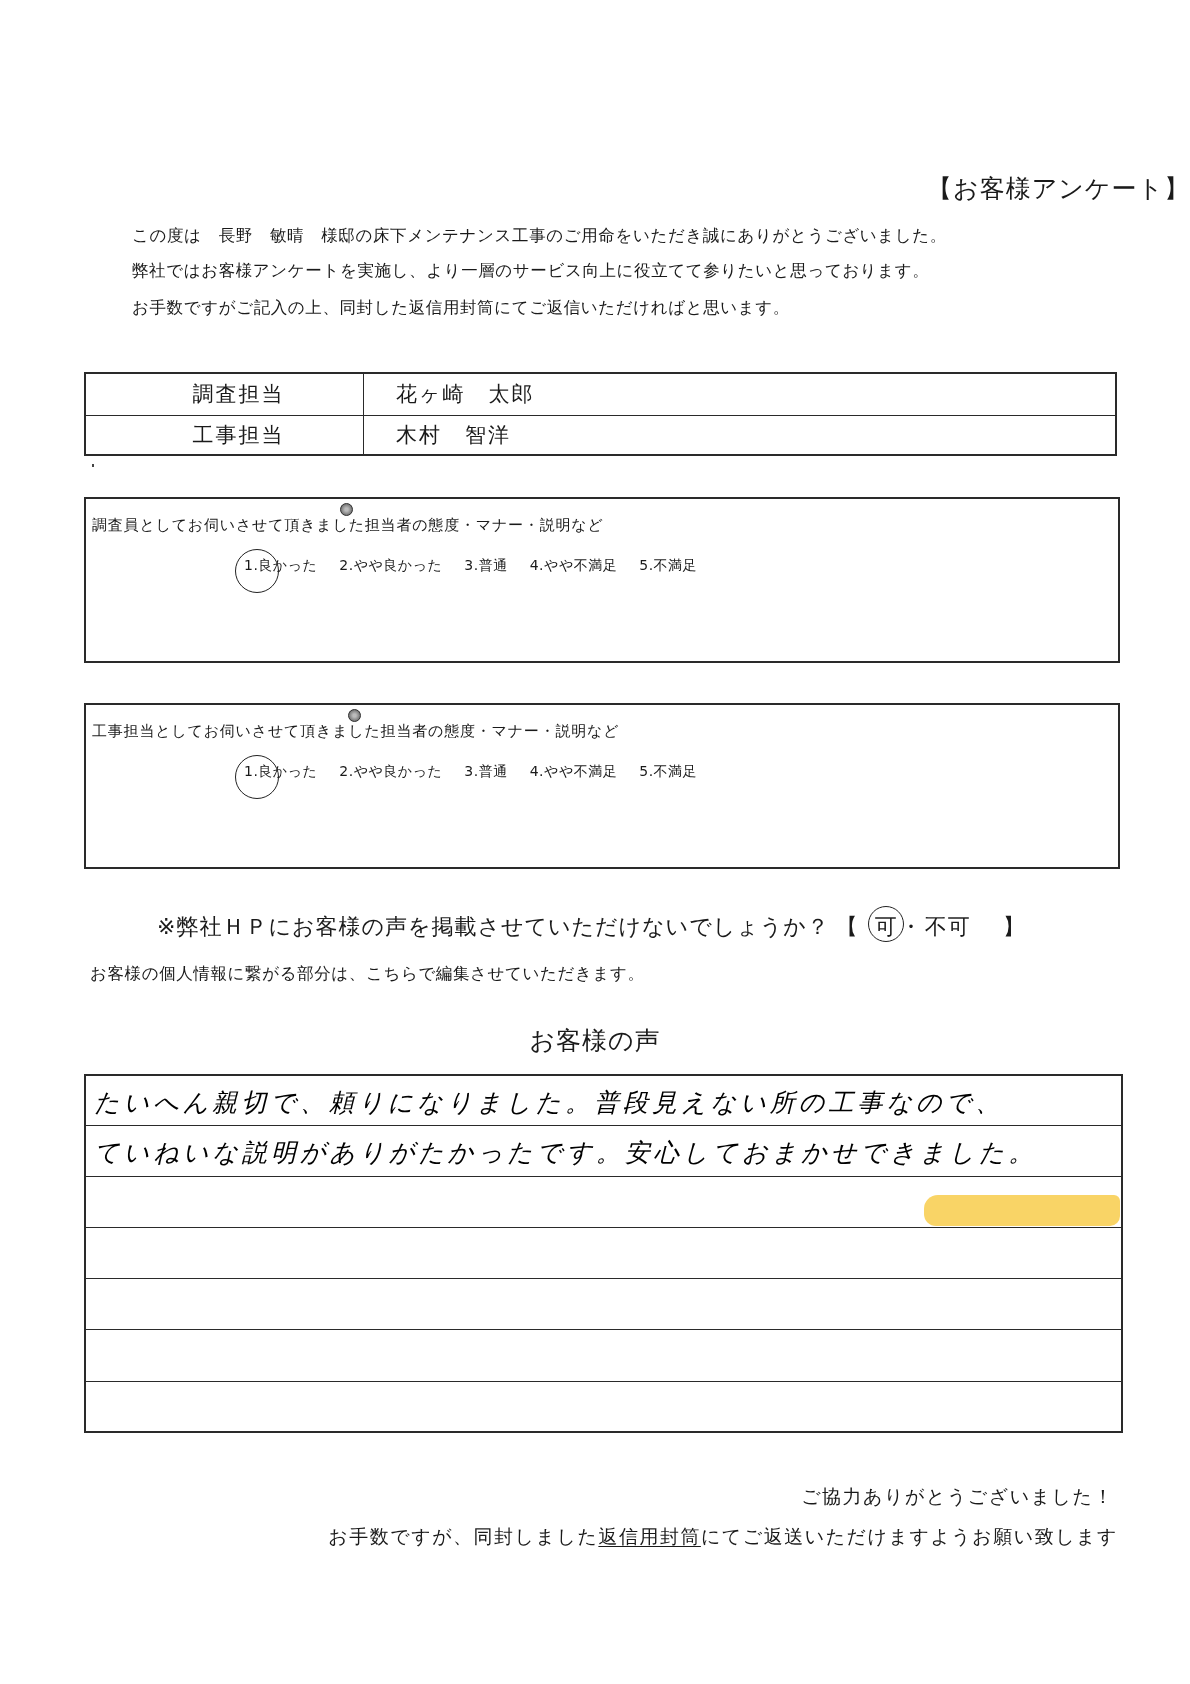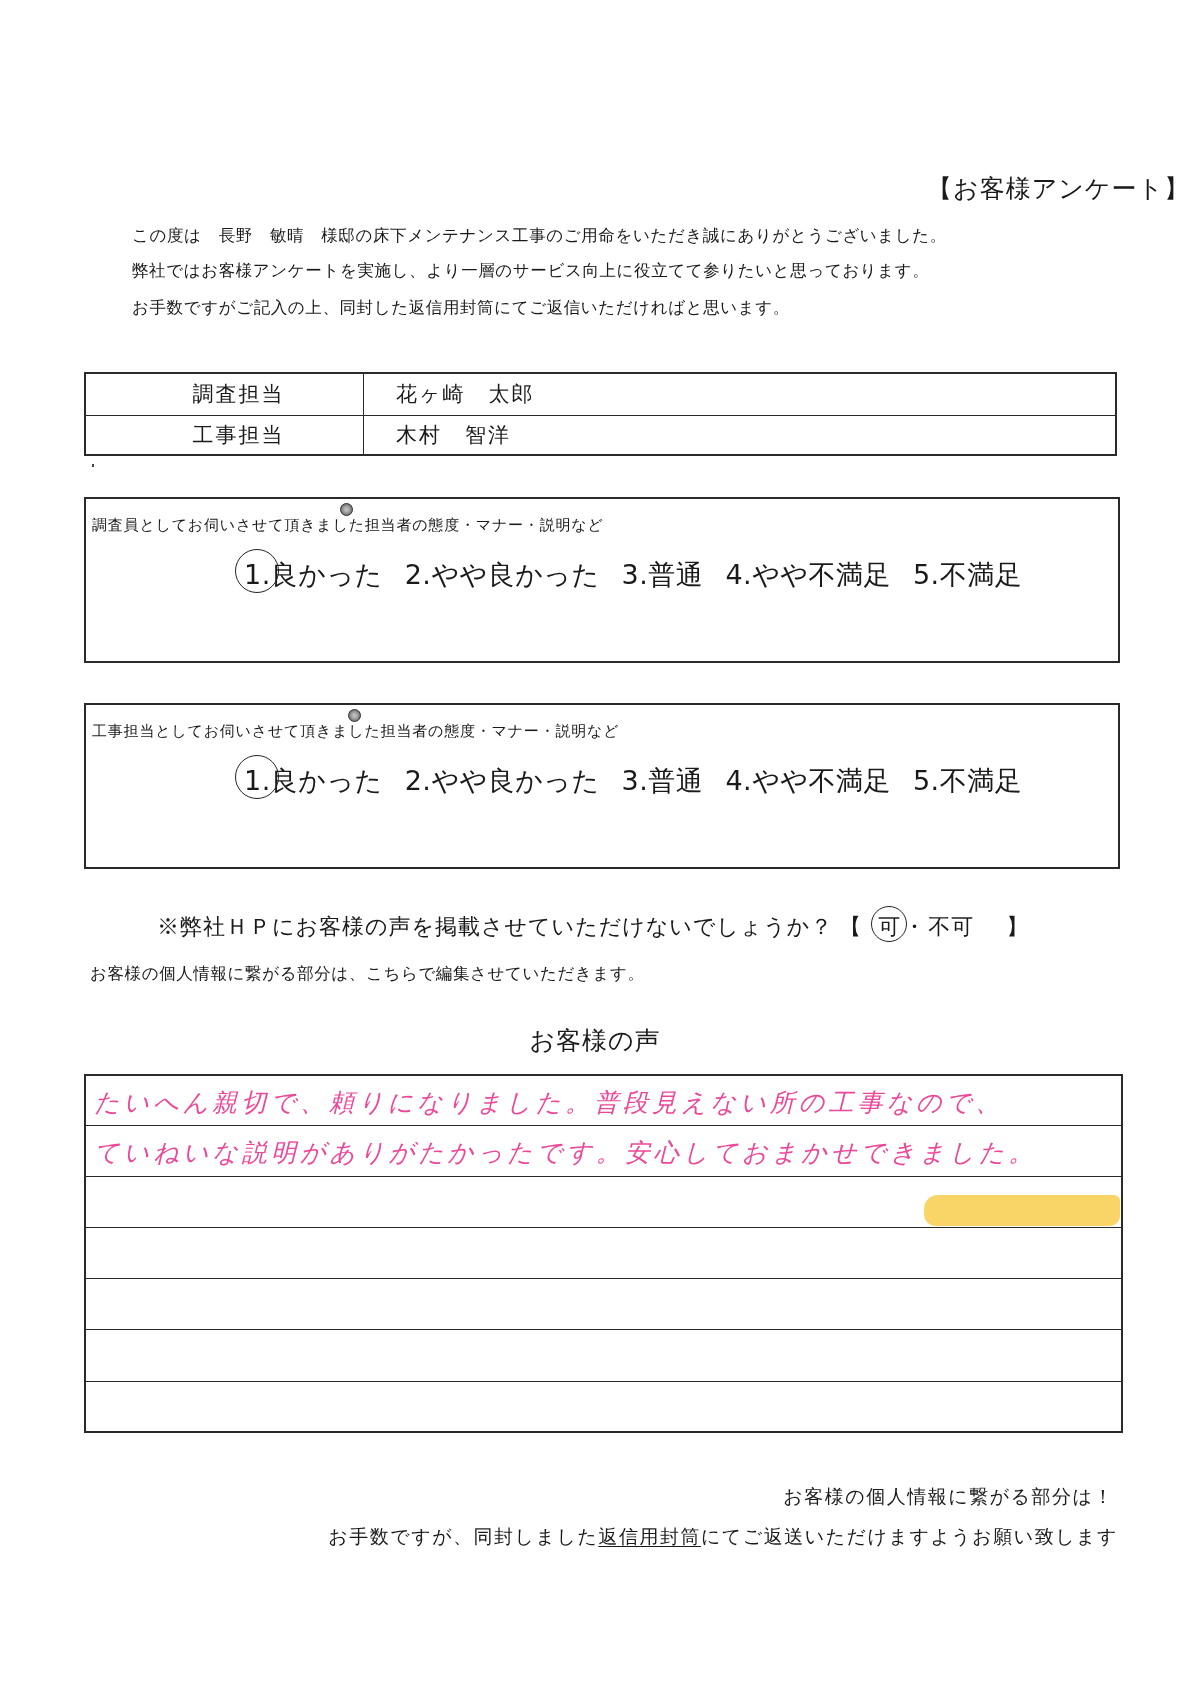--- a/index.html
+++ b/index.html
@@ -32,47 +32,47 @@
     .rating-q {
       position: absolute; left: 6px; top: 4px; font-size: 15px; letter-spacing: 0.8px;
       white-space: nowrap; display: flex; align-items: center; flex-direction: column;
     }
     .bullet {
       display: inline-block; width: 11px; height: 11px; border-radius: 50%;
       background: #888; border: 1px solid #333; margin-right: 2px;
       background-image: radial-gradient(circle, #bbb 20%, #777 70%);
     }
     .options {
-      position: absolute; left: 158px; top: 58px; font-size: 27px; letter-spacing: 0.5px;
+      position: absolute; left: 158px; top: 58px; font-size: 14px; letter-spacing: 0.5px;
       white-space: nowrap; display: flex; gap: 22px;
     }
     .opt { position: relative; }
     .circle-mark {
       position: absolute; left: -9px; top: -8px; width: 42px; height: 42px;
       border: 1.6px solid #222; border-radius: 50%;
     }
 
-    .hp-question { left: 157px; top: 912px; font-size: 22px; letter-spacing: 1px; white-space: nowrap; display: flex; align-items: flex-end; font-family: Liberation Serif, serif; }
+    .hp-question { left: 157px; top: 912px; font-size: 22px; letter-spacing: 1px; white-space: nowrap; display: flex; align-items: flex-end; }
     .hp-choice { position: relative; display: inline-block; margin: 0 2px; }
     .hp-circle {
       position: absolute; left: -7px; top: -6px; width: 34px; height: 34px;
       border: 1.6px solid #222; border-radius: 50%;
     }
     .bracket { font-size: 22px; }
     .hp-note { left: 90px; top: 963px; font-size: 16.5px; letter-spacing: 0.6px; white-space: nowrap; }
 
     .voice-heading { left: 0; width: 1190px; top: 1024px; text-align: center; font-size: 25px; letter-spacing: 1px; }
     .voice-box {
       left: 84px; top: 1074px; width: 1039px; height: 359px;
       border: 2px solid #2a2a2a; box-sizing: border-box;
     }
     .voice-line { position: absolute; left: 0; right: 0; height: 0; border-top: 1.5px solid #2a2a2a; }
     .handwrite {
       position: absolute; left: 8px; font-family: "DejaVu Serif", "Liberation Serif", serif;
-      font-size: 25px; font-style: italic; letter-spacing: 4px; white-space: nowrap; color: #ec4899;
+      font-size: 25px; font-style: italic; letter-spacing: 4px; white-space: nowrap; color: #000000;
     }
     .redaction {
       position: absolute; left: 838px; top: 119px; width: 196px; height: 31px;
       background: #f9d466; border-radius: 14px 6px 10px 12px;
     }
 
     .thanks { right: 76px; top: 1484px; font-size: 19px; letter-spacing: 1.5px; white-space: nowrap; }
     .closing { right: 72px; top: 1524px; font-size: 19px; letter-spacing: 1.5px; white-space: nowrap; }
     .underlined { text-decoration: underline; text-underline-offset: 3px; }
   </style>
@@ -140,16 +140,16 @@
   <div class="voice-line" style="top:100px"></div>
   <div class="voice-line" style="top:151px"></div>
   <div class="voice-line" style="top:202px"></div>
   <div class="voice-line" style="top:253px"></div>
   <div class="voice-line" style="top:305px"></div>
   <div class="handwrite" style="top:10px">たいへん親切で、頼りになりました。普段見えない所の工事なので、</div>
   <div class="handwrite" style="top:60px">ていねいな説明がありがたかったです。安心しておまかせできました。</div>
   <div class="redaction"></div>
 </div>
 
-<div class="abs thanks">お客様の個人情報に繋がる部分は！</div>
+<div class="abs thanks">ご協力ありがとうございました！</div>
 <div class="abs closing">
   <span>お手数ですが、同封しました</span><span class="underlined">返信用封筒</span><span>にてご返送いただけますようお願い致します</span>
 </div>
 
 </body></html>

